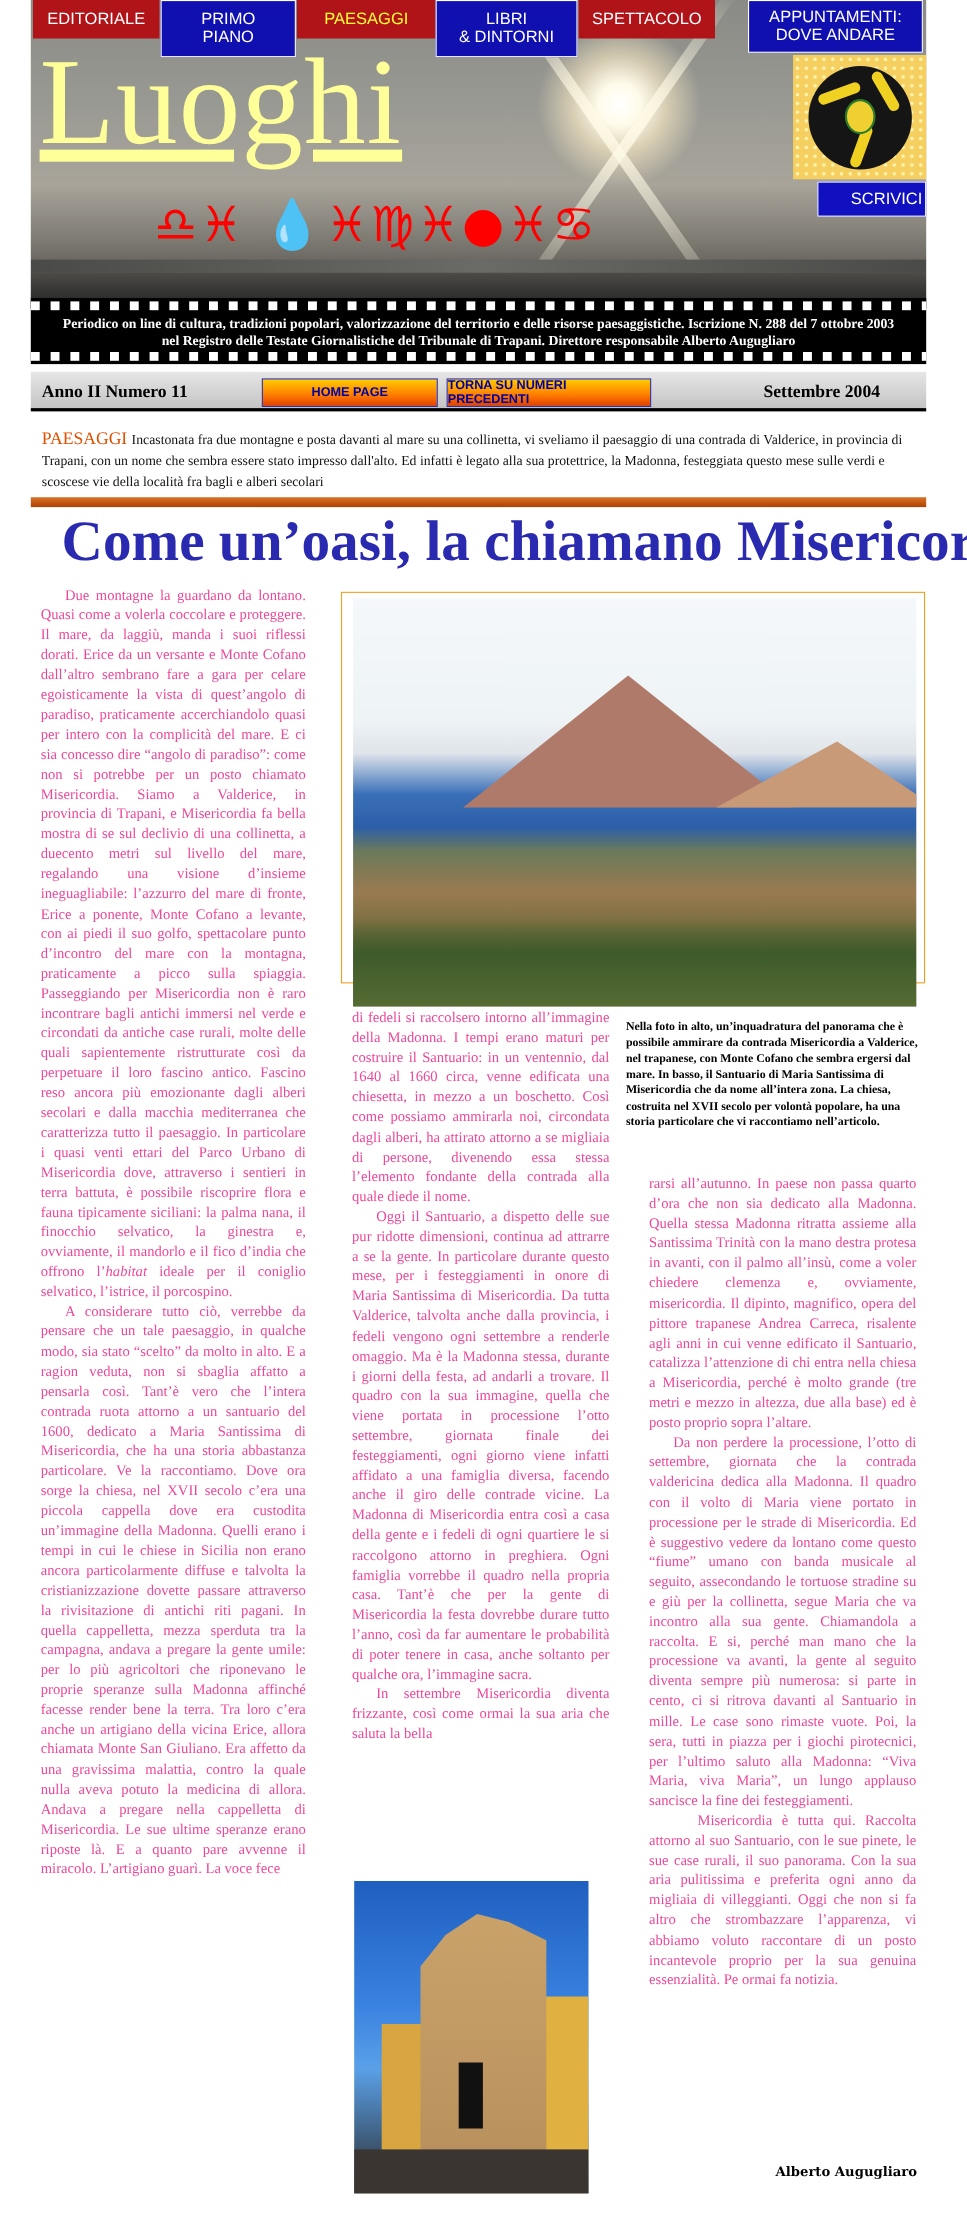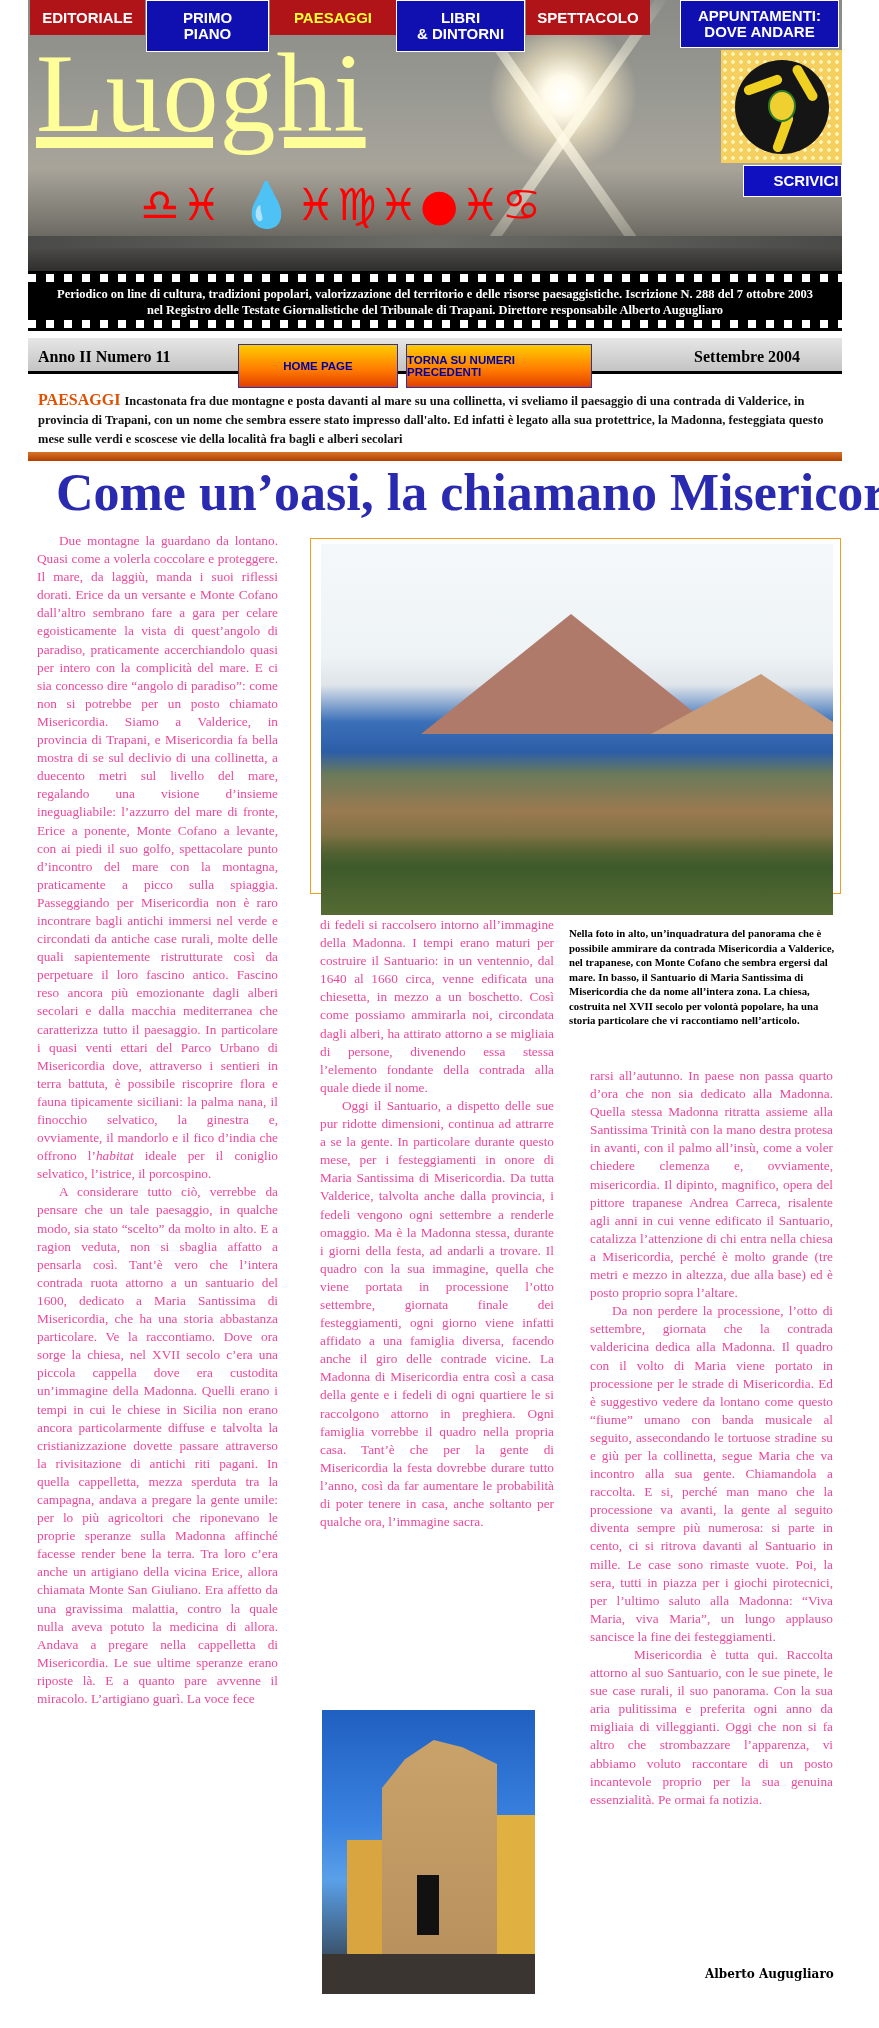--- a/index.html
+++ b/index.html
@@ -11,21 +11,21 @@
     background: linear-gradient(180deg, #8a8b86 0%, #9a9a94 35%, #a8a49a 60%, #7d7a72 78%, #5c5a55 90%, #2a2a2a 100%); overflow: hidden; }
   #banner .sun { position: absolute; left: 460px; top: 20px; width: 150px; height: 150px; border-radius: 50%;
     background: radial-gradient(circle, #ffffff 0%, #fffbea 18%, rgba(255,240,200,0.6) 40%, rgba(255,230,180,0) 70%); }
   #banner .ray1, #banner .ray2 { position: absolute; left: 530px; top: -40px; width: 10px; height: 360px; background: linear-gradient(180deg, rgba(255,255,255,0.0), rgba(255,250,230,0.9) 40%, rgba(255,220,180,0.0)); }
   #banner .ray1 { transform: rotate(35deg); }
   #banner .ray2 { transform: rotate(-35deg); }
   #banner .horizon { position: absolute; left: 0; top: 236px; width: 100%; height: 12px; background: linear-gradient(90deg,#4a4a48,#6a6a66 50%,#4a4a48); }
   #banner .sea { position: absolute; left: 0; top: 248px; width: 100%; height: 32px; background: linear-gradient(180deg,#4c4b48,#222); }
 
   .nav-btn { position: absolute; display: flex; align-items: center; justify-content: center; text-align: center;
-    font-family: "Liberation Sans", sans-serif; font-weight: bold; font-size: 15px; line-height: 16px; color: #fff; cursor: pointer; z-index: 3; }
+    font-family: "Liberation Sans", sans-serif; font-weight: normal; font-size: 15px; line-height: 16px; color: #fff; cursor: pointer; z-index: 3; }
   .nav-red { background: #b01418; height: 35px; top: 0; }
   .nav-blue { background: #1010b0; border: 1px solid #fff; }
   #nav-editoriale { left: 30px; width: 115px; }
   #nav-primo { left: 146px; top: 0; width: 123px; height: 52px; }
   #nav-paesaggi { left: 270px; width: 126px; color: #ffff33; }
   #nav-libri { left: 396px; top: 0; width: 129px; height: 52px; }
   #nav-spettacolo { left: 526px; width: 124px; }
   #nav-appuntamenti { left: 680px; top: 0; width: 159px; height: 48px; }
 
   #brand-title { position: absolute; left: 36px; top: 38px; font-family: "Liberation Serif", serif; font-size: 112px; line-height: 110px; color: #ffff99; z-index: 2; letter-spacing: 1px; text-decoration: underline; }
@@ -44,28 +44,28 @@
     background-image: linear-gradient(90deg, #ffffff 0 8px, transparent 8px 18px); background-size: 18px 8px; }
   #filmstrip .holes.top { top: 3px; }
   #filmstrip .holes.bot { bottom: 3px; }
   #film-text { position: absolute; left: 20px; right: 20px; top: 15px; text-align: center; color: #fff; font-family: "Liberation Serif", serif; font-weight: bold; font-size: 12.5px; line-height: 16px; }
 
   
   #issuebar { position: absolute; left: 28px; top: 338px; width: 814px; height: 36px;
     background: linear-gradient(180deg, #e6e6e6, #c4c4c4); border-bottom: 3px solid #000; }
   #issue-number { position: absolute; left: 10px; top: 10px; font-weight: bold; font-size: 16px; }
   #issue-date { position: absolute; right: 42px; top: 10px; font-weight: bold; font-size: 16px; }
-  .orange-btn { position: absolute; top: 6px; height: 44px; display: flex; align-items: center; justify-content: center;
+  .orange-btn { position: absolute; top: 6px; height: 26px; display: flex; align-items: center; justify-content: center;
     background: linear-gradient(180deg, #ffcc00, #ff7a00 60%, #e04000); border: 1px solid #3030a0; color: #0000a0;
     font-family: "Liberation Sans", sans-serif; font-weight: bold; font-size: 11.5px; cursor: pointer; }
   #btn-home { left: 210px; width: 160px; }
   #btn-back { left: 378px; width: 186px; }
 
   
-  #intro { position: absolute; left: 38px; top: 390px; width: 800px; font-family: "Liberation Serif", serif; font-weight: bold; font-size: 12.5px; line-height: 19px; color: #111; }
+  #intro { position: absolute; left: 38px; top: 390px; width: 800px; font-family: "Liberation Serif", serif; font-weight: normal; font-size: 12.5px; line-height: 19px; color: #111; }
   #intro .kicker { color: #e05000; font-size: 16px; margin-right: 4px; }
   #rule-orange { position: absolute; left: 28px; top: 452px; width: 814px; height: 9px; background: linear-gradient(180deg,#d8742a,#b04000); }
 
   
   #headline { position: absolute; left: 56px; top: 468px; font-family: "Liberation Serif", serif; font-size: 52px; line-height: 50px; color: #2a2ab0; white-space: nowrap; }
 
   
   .col { position: absolute; font-family: "Liberation Serif", serif; font-size: 13.3px; line-height: 18.1px; text-align: justify; color: #ec4899; }
   .col p { text-indent: 22px; }
   #col1 { left: 37px; top: 532px; width: 241px; }
@@ -173,20 +173,21 @@
 <div id="photo-landscape">
   <div class="mountain"></div>
   <div class="mountain2"></div>
   <div class="village"></div>
 </div>
 <div id="caption">Nella foto in alto, un’inquadratura del panorama che è possibile ammirare da contrada Misericordia a Valderice, nel trapanese, con Monte Cofano che sembra ergersi dal mare. In basso, il Santuario di Maria Santissima di Misericordia che da nome all’intera zona. La chiesa, costruita nel XVII secolo per volontà popolare, ha una storia particolare che vi raccontiamo nell’articolo.</div>
 
 <div id="col2" class="col">
   <p style="text-indent:0">di fedeli si raccolsero intorno all’immagine della Madonna. I tempi erano maturi per costruire il Santuario: in un ventennio, dal 1640 al 1660 circa, venne edificata una chiesetta, in mezzo a un boschetto. Così come possiamo ammirarla noi, circondata dagli alberi, ha attirato attorno a se migliaia di persone, divenendo essa stessa l’elemento fondante della contrada alla quale diede il nome.</p>
   <p>Oggi il Santuario, a dispetto delle sue pur ridotte dimensioni, continua ad attrarre a se la gente. In particolare durante questo mese, per i festeggiamenti in onore di Maria Santissima di Misericordia. Da tutta Valderice, talvolta anche dalla provincia, i fedeli vengono ogni settembre a renderle omaggio. Ma è la Madonna stessa, durante i giorni della festa, ad andarli a trovare. Il quadro con la sua immagine, quella che viene portata in processione l’otto settembre, giornata finale dei festeggiamenti, ogni giorno viene infatti affidato a una famiglia diversa, facendo anche il giro delle contrade vicine. La Madonna di Misericordia entra così a casa della gente e i fedeli di ogni quartiere le si raccolgono attorno in preghiera. Ogni famiglia vorrebbe il quadro nella propria casa. Tant’è che per la gente di Misericordia la festa dovrebbe durare tutto l’anno, così da far aumentare le probabilità di poter tenere in casa, anche soltanto per qualche ora, l’immagine sacra.</p>
+  <p>In settembre Misericordia diventa frizzante, così come ormai la sua aria che saluta la bella</p>
 </div>
 
 <div id="photo-church">
   <div class="wing"></div>
   <div class="wing2"></div>
   <div class="facade"></div>
   <div class="door"></div>
   <div class="ground"></div>
 </div>
 

